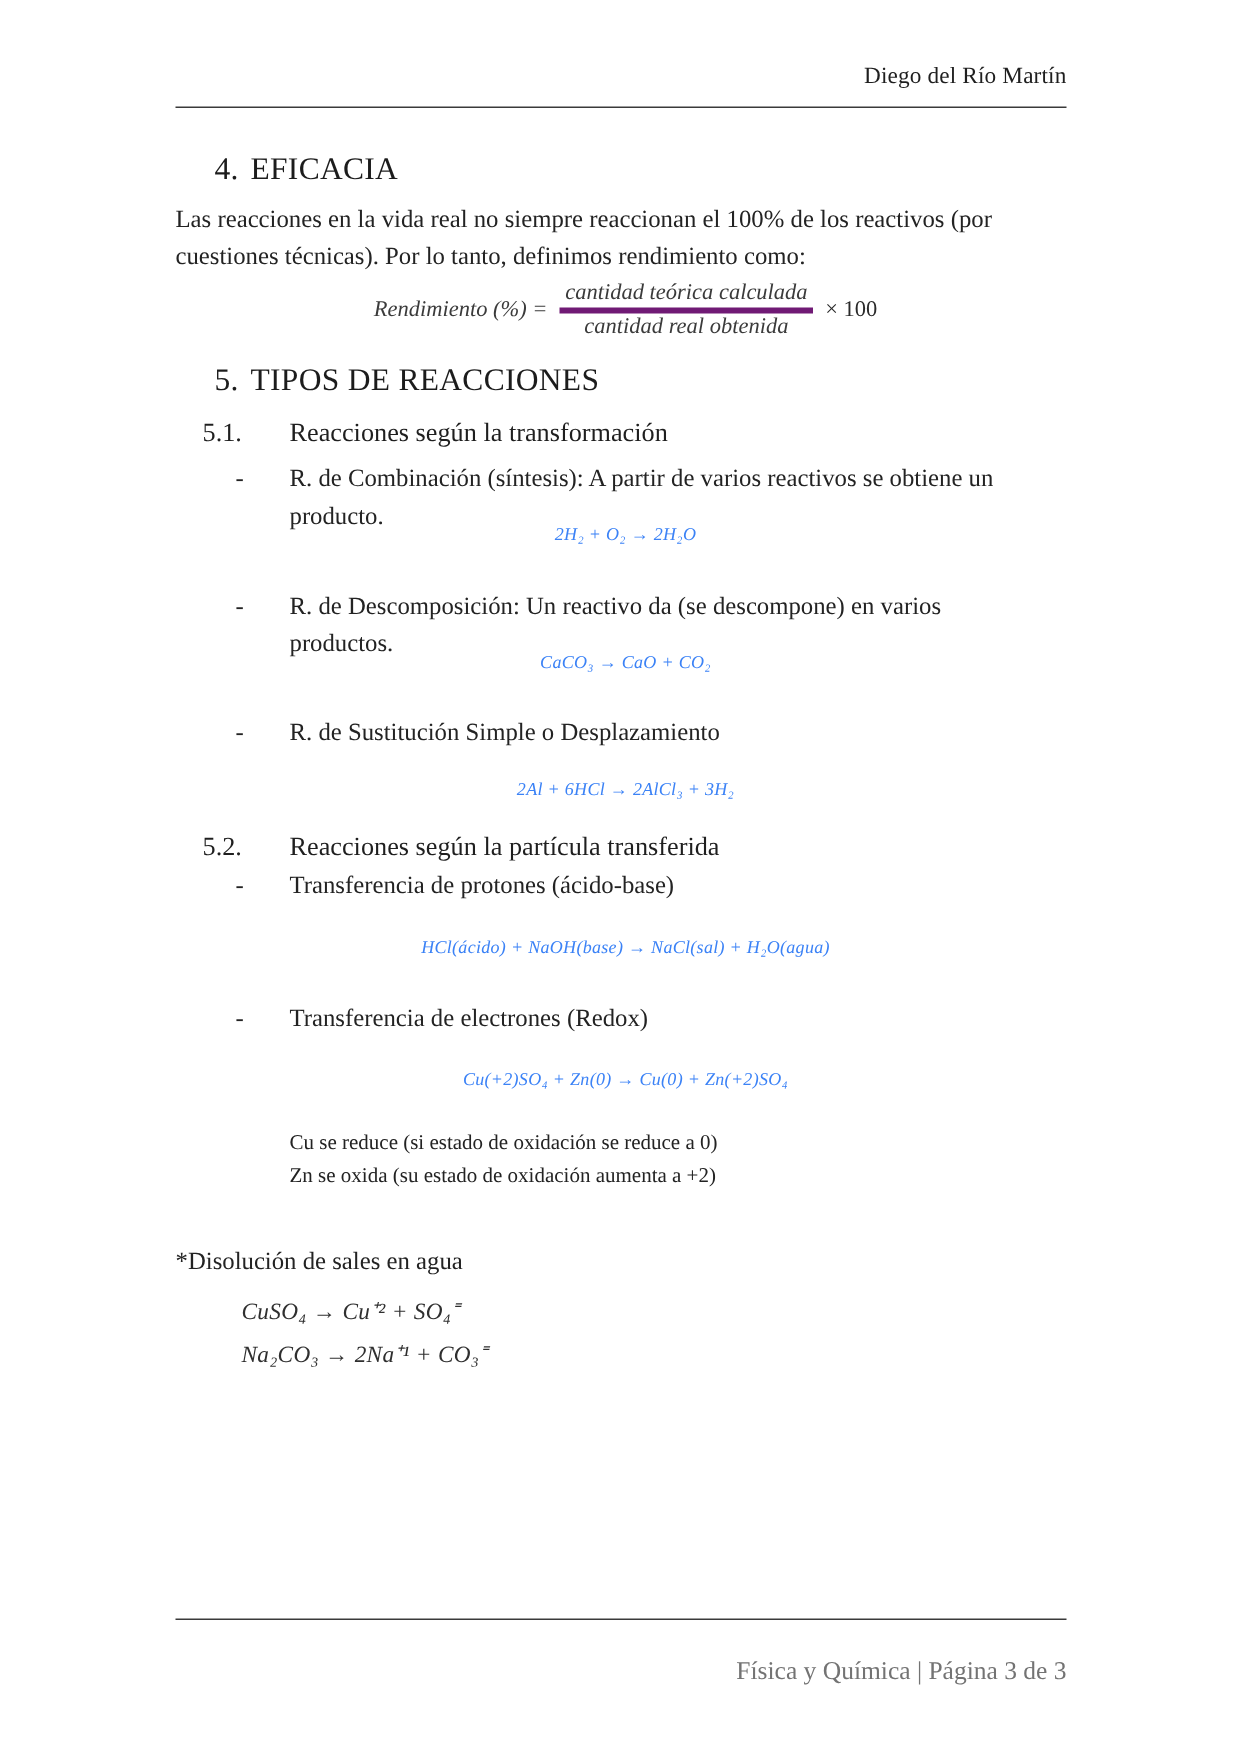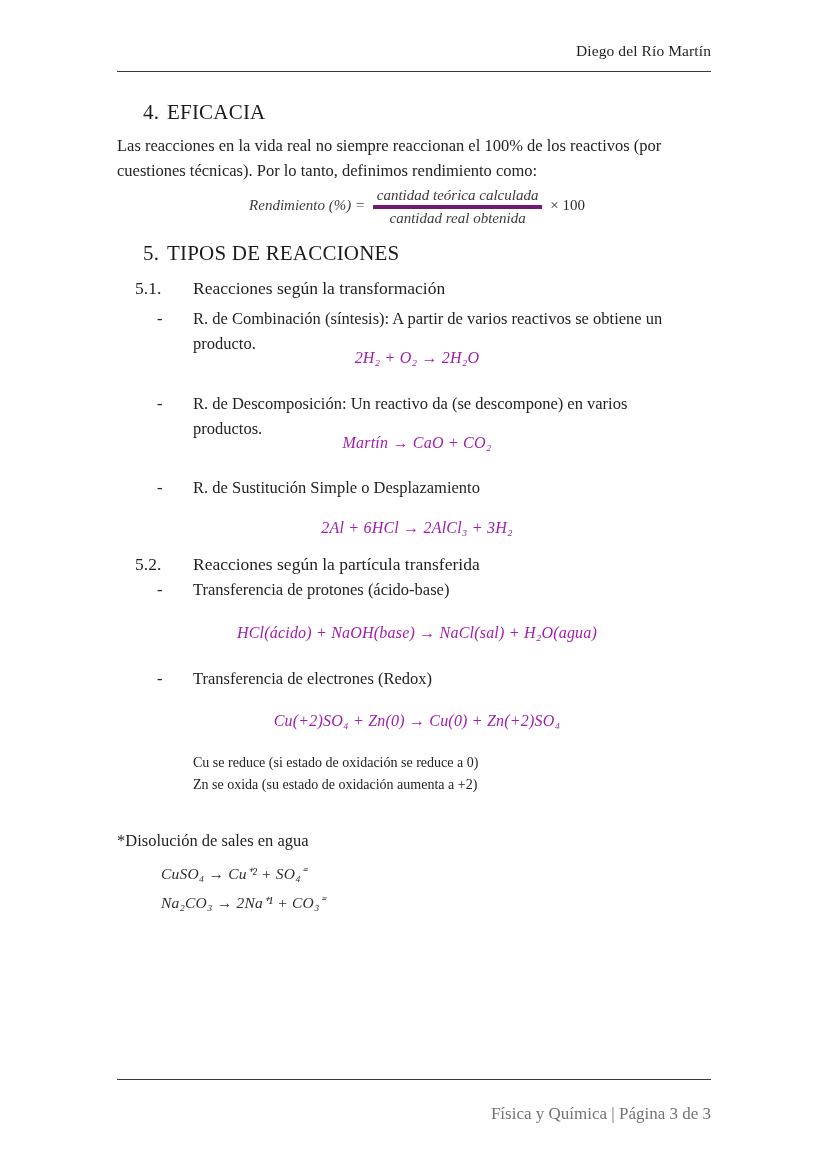--- a/index.html
+++ b/index.html
@@ -163,22 +163,22 @@
   .b1 { left: 40px; top: 212px; width: 540px; }
   .b2 { left: 40px; top: 297px; width: 540px; }
   .b3 { left: 40px; top: 381px; width: 540px; }
   .b4 { left: 40px; top: 483px; width: 540px; }
   .b5 { left: 40px; top: 572px; width: 540px; }
   .eq {
     position: absolute;
     width: 600px;
     left: 0;
     text-align: center;
-    font-size: 16px;
-    color: #a21caf;
+    font-size: 12px;
+    color: #3b82f6;
     font-style: italic;
     letter-spacing: 0.2px;
   }
   .eq1 { top: 254px; }
   .eq2 { top: 339px; }
   .eq3 { top: 424px; }
   .eq4 { top: 529px; }
   .eq5 { top: 617px; }
   .note {
     position: absolute;
@@ -244,21 +244,21 @@
     <div class="bullet b1">
       <span class="dash">-</span>
       <span class="btxt">R. de Combinación (síntesis): A partir de varios reactivos se obtiene un producto.</span>
     </div>
     <div class="eq eq1">2H₂ + O₂ → 2H₂O</div>
 
     <div class="bullet b2">
       <span class="dash">-</span>
       <span class="btxt">R. de Descomposición: Un reactivo da (se descompone) en varios productos.</span>
     </div>
-    <div class="eq eq2">Martín → CaO + CO₂</div>
+    <div class="eq eq2">CaCO₃ → CaO + CO₂</div>
 
     <div class="bullet b3">
       <span class="dash">-</span>
       <span class="btxt">R. de Sustitución Simple o Desplazamiento</span>
     </div>
     <div class="eq eq3">2Al + 6HCl → 2AlCl₃ + 3H₂</div>
 
     <div class="sub sub-52">
       <span class="snum">5.2.</span>
       <span class="stitle">Reacciones según la partícula transferida</span>

